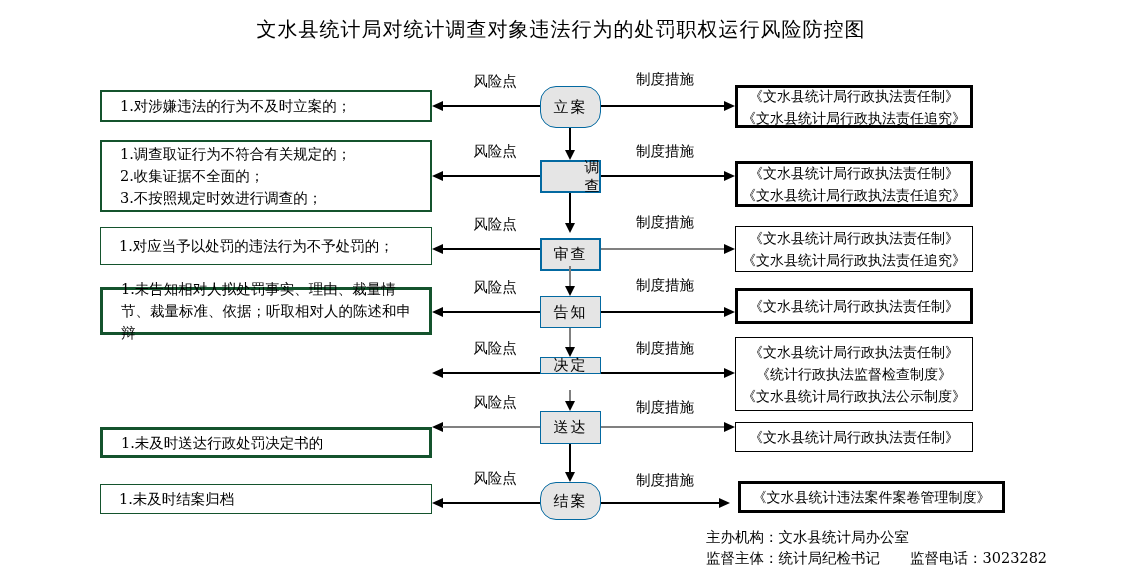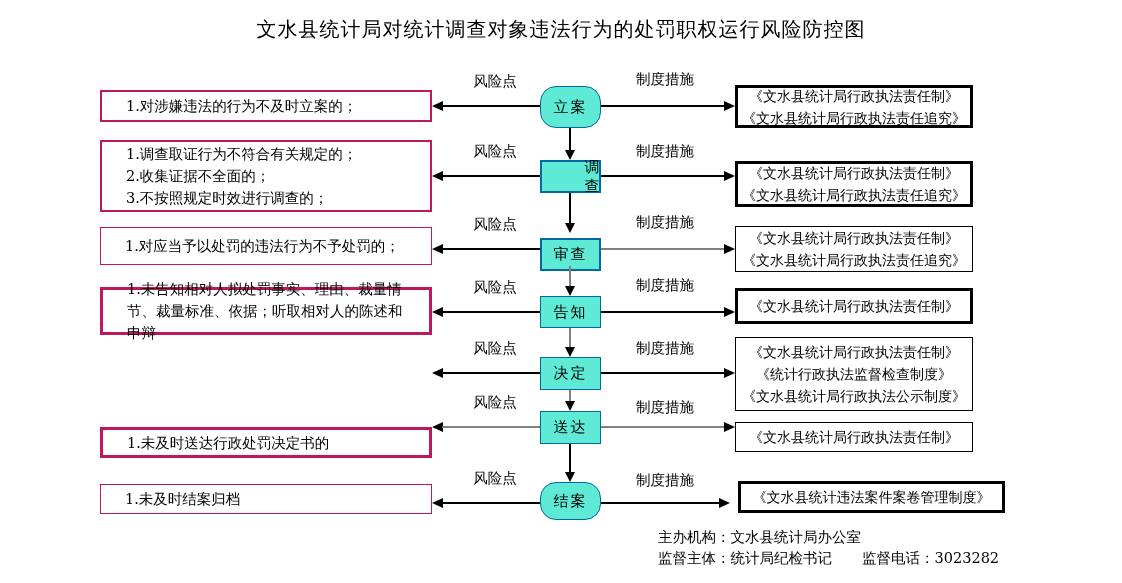--- a/index.html
+++ b/index.html
@@ -8,54 +8,54 @@
     font-family:"DejaVu Serif","Liberation Serif",serif;color:#000;
     overflow:hidden;
   }
   .title{
     position:absolute;top:16px;left:0;width:1122px;text-align:center;
     font-size:20px;letter-spacing:1px;color:#000;
   }
   
   .lbox{
     position:absolute;left:100px;width:332px;box-sizing:border-box;
-    border:2px solid #be185d;background:#fff;
+    border:2px solid #14532d;background:#fff;
     display:flex;flex-direction:column;justify-content:center;
-    padding:2px 24px;font-size:14.5px;line-height:22px;
+    padding:2px 18px;font-size:14.5px;line-height:22px;
   }
   .rbox{
     position:absolute;left:735px;width:238px;box-sizing:border-box;
     border:2px solid #000;background:#fff;
     display:flex;flex-direction:column;justify-content:center;align-items:center;
     padding:2px 4px;font-size:14px;line-height:22px;text-align:center;
   }
   .rbox .bi{white-space:nowrap;}
   .step{
     position:absolute;left:540px;width:61px;box-sizing:border-box;
-    border:5px solid #0369a1;background:#5eead4;
+    border:5px solid #0369a1;background:#e5e5e5;
     display:flex;align-items:center;justify-content:center;
     font-size:15px;letter-spacing:2px;
   }
   .stadium{border-radius:16px;}
   .bw1{border-width:1px;} .bw2{border-width:2px;} .bw3{border-width:3px;}
   
   .hline{position:absolute;height:2px;background:#000;}
   .vline{position:absolute;width:2px;background:#000;}
   .gray{background:#808080;}
   .ah-left{position:absolute;width:0;height:0;
     border-top:5px solid transparent;border-bottom:5px solid transparent;
     border-right:11px solid #000;}
   .ah-right{position:absolute;width:0;height:0;
     border-top:5px solid transparent;border-bottom:5px solid transparent;
     border-left:11px solid #000;}
   .ah-down{position:absolute;width:0;height:0;
     border-left:5px solid transparent;border-right:5px solid transparent;
     border-top:10px solid #000;}
   .alabel{position:absolute;font-size:14.5px;text-align:center;width:90px;color:#000;}
-  .footer{position:absolute;left:658px;top:527px;font-size:14.5px;line-height:21px;}
+  .footer{position:absolute;left:706px;top:527px;font-size:14.5px;line-height:21px;}
   .footer .gap{display:inline-block;width:30px;}
 </style>
 </head>
 <body>
 
 <div class="canvas">
 
   <div class="title">文水县统计局对统计调查对象违法行为的处罚职权运行风险防控图</div>
 
   <div class="lbox bw2" style="top:90px;height:32px;">
@@ -76,21 +76,21 @@
     <div class="bi">1.未及时送达行政处罚决定书的</div>
   </div>
   <div class="lbox bw1" style="top:484px;height:30px;">
     <div class="bi">1.未及时结案归档</div>
   </div>
 
   <div class="step stadium bw1" style="top:86px;height:42px;">立案</div>
   <div class="step bw2" style="top:160px;height:33px;padding-left:45px;">调查</div>
   <div class="step bw2" style="top:238px;height:33px;">审查</div>
   <div class="step bw1" style="top:296px;height:32px;">告知</div>
-  <div class="step bw1" style="top:357px;height:33px;">决定</div>
+  <div class="step bw1" style="top:357px;height:17px;">决定</div>
   <div class="step bw1" style="top:411px;height:33px;">送达</div>
   <div class="step stadium bw1" style="top:482px;height:38px;">结案</div>
 
   <div class="rbox bw3" style="top:85px;height:43px;">
     <div class="bi">《文水县统计局行政执法责任制》</div>
     <div class="bi">《文水县统计局行政执法责任追究》</div>
   </div>
   <div class="rbox bw3" style="top:161px;height:46px;">
     <div class="bi">《文水县统计局行政执法责任制》</div>
     <div class="bi">《文水县统计局行政执法责任追究》</div>

